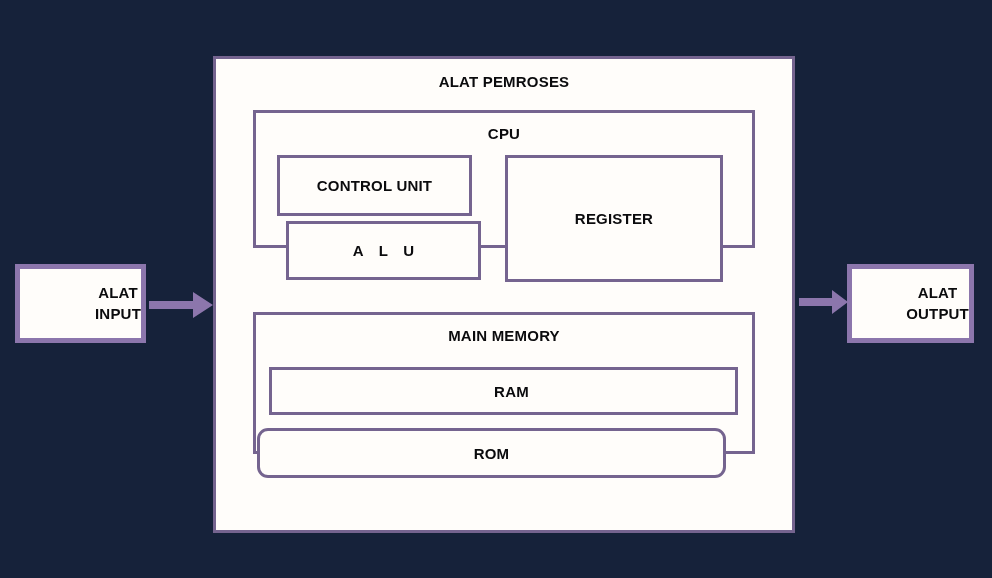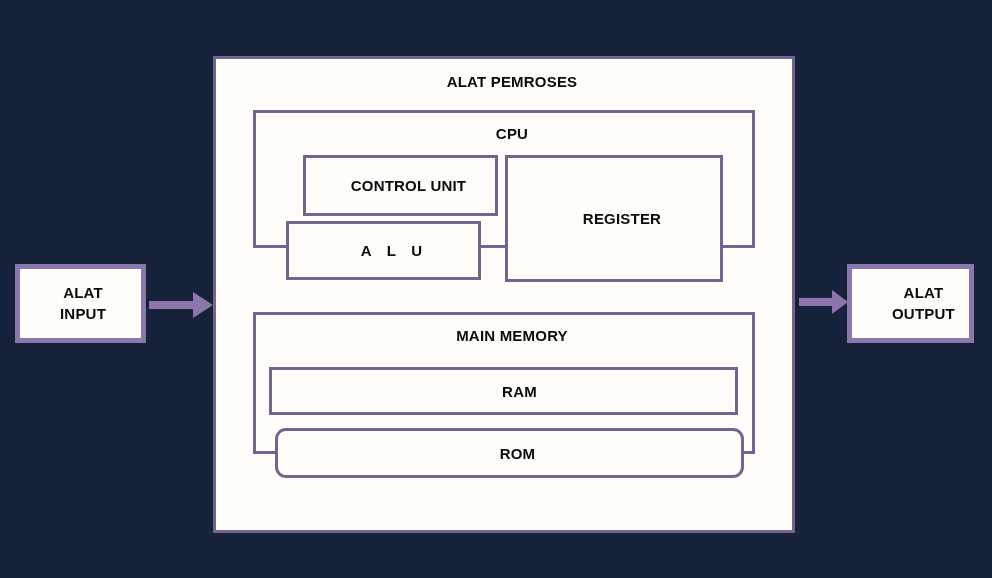--- a/index.html
+++ b/index.html
@@ -25,54 +25,53 @@
   .box{
     position:absolute;
     box-sizing:border-box;
     background:var(--fill);
     border:3px solid var(--border);
   }
   .label{
     font-size:15px;
     letter-spacing:.2px;
     white-space:nowrap;
-    margin-left:16px;
   }
   .box-title{
     position:absolute;
     left:0;right:0;
     text-align:center;
   }
   .center-flex{
     display:flex;
     align-items:center;
     justify-content:center;
   }
   
   .processor-box{left:213px;top:56px;width:582px;height:477px;}
   .processor-title{top:14px;}
   
   .cpu-box{left:37px;top:51px;width:502px;height:138px;}
   .cpu-title{top:12px;}
-  .control-unit-box{left:47px;top:42px;width:195px;height:61px;}
+  .control-unit-box{left:21px;top:42px;width:195px;height:61px;}
   .alu-box{left:30px;top:108px;width:195px;height:59px;}
   .alu-box .label{word-spacing:11px;}
   .register-box{left:249px;top:42px;width:218px;height:127px;}
   
   .main-memory-box{left:37px;top:253px;width:502px;height:142px;}
   .main-memory-title{top:12px;}
   .ram-box{left:13px;top:52px;width:469px;height:48px;padding-left:16px;}
-  .rom-box{left:19px;top:113px;width:469px;height:50px;border-radius:11px;}
+  .rom-box{left:1px;top:113px;width:469px;height:50px;border-radius:11px;}
   
   .io-box{
     position:absolute;
     box-sizing:border-box;
     background:var(--fill);
     border:5px solid var(--accent);
-    display:flex;align-items:center;justify-content:flex-start;padding-left:24px;
+    display:flex;align-items:center;justify-content:flex-end;padding-left:24px;
   }
   .io-box .label{
     white-space:pre-line;
     text-align:center;
     line-height:1.35;
   }
   .input-box{left:15px;top:264px;width:131px;height:79px;}
   .output-box{left:847px;top:264px;width:127px;height:79px;}
   .arrow{position:absolute;display:block;}
   .arrow polygon{fill:var(--accent);}

